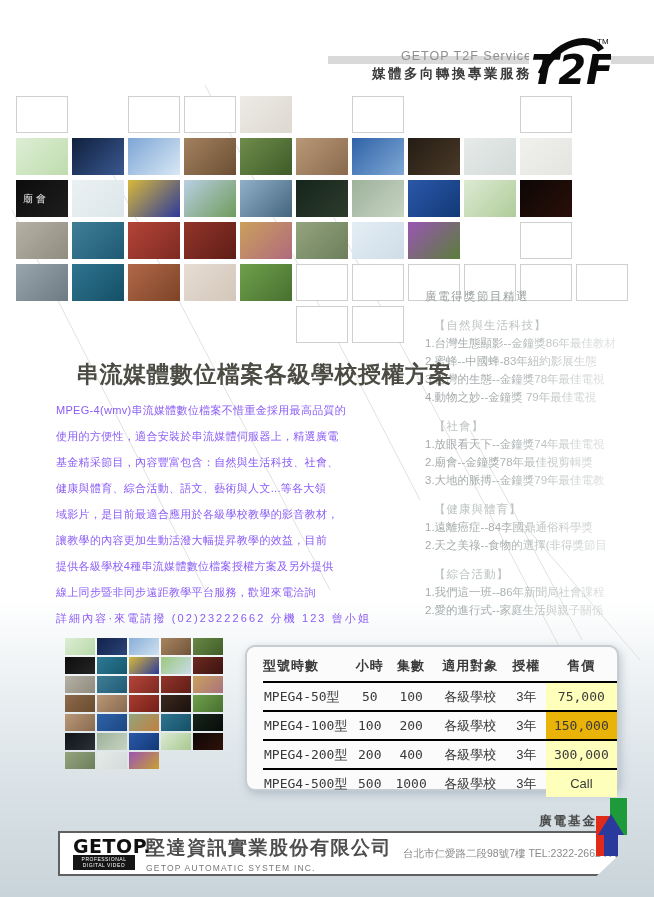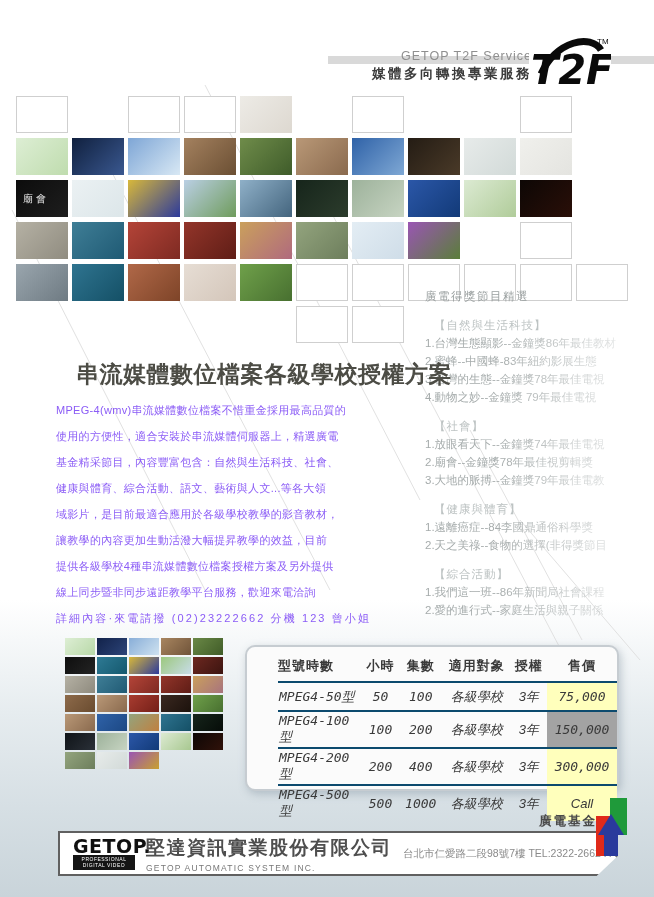--- a/index.html
+++ b/index.html
@@ -38,26 +38,26 @@
     white-space:nowrap;overflow:hidden;}
   .aw-title{color:#9aa0a0;letter-spacing:1.5px;}
   .aw-sec{margin-top:11px;}
   .aw-head{color:#bdc3c3;letter-spacing:1px;margin-left:9px;}
   .aw-item{color:#a6acac;
     -webkit-mask-image:linear-gradient(90deg,#000 30%,rgba(0,0,0,.08) 100%);
     mask-image:linear-gradient(90deg,#000 30%,rgba(0,0,0,.08) 100%);}
   
   #panel{position:absolute;left:245px;top:645px;width:374px;height:146px;background:#fbfbfb;
     border:2px solid #c6ccd1;border-radius:10px;box-shadow:2px 3px 8px rgba(110,130,145,.38);z-index:3;box-sizing:border-box;}
-  #ptable{position:absolute;left:31px;top:6px;border-collapse:collapse;}
+  #ptable{position:absolute;left:16px;top:6px;border-collapse:collapse;}
   #ptable th{font-size:13px;color:#3a3a3a;font-weight:bold;padding:4px 0 6px;text-align:center;letter-spacing:1px;}
   #ptable th.c0{text-align:left;}
   #ptable td{font-size:13px;color:#3a3a3a;height:25px;text-align:center;}
   #ptable td.c0{text-align:left;}
-  #ptable tr.data{border-top:2px solid #0c4a6e;font-style:italic;}
+  #ptable tr.data{border-top:2px solid #000000;}
   .mono{font-family:"DejaVu Sans Mono","Liberation Mono",monospace;}
   td.price{background:#ffffbc;}
   .c0{width:88px;} .c1{width:36px;} .c2{width:44px;} .c3{width:74px;} .c4{width:38px;} .c5{width:70px;}
   
   #sponsor-label{position:absolute;left:539px;top:813px;font-size:12.5px;font-weight:bold;color:#4a4a4a;letter-spacing:2px;z-index:4;}
   #sponsor-logo{position:absolute;left:594px;top:798px;z-index:5;}
   
   #footer{position:absolute;left:58px;top:831px;width:560px;height:45px;background:#fff;border:2px solid #606060;
     z-index:4;clip-path:polygon(0 0,100% 0,100% 55%,96.2% 100%,0 100%);display:flex;align-items:center;box-sizing:border-box;}
   .f-logo{margin-left:13px;width:66px;flex:none;}
@@ -267,21 +267,21 @@
             <td class="c3">各級學校</td>
             <td class="c4">3年</td>
             <td class="c5 price mono" style="background: rgb(255, 255, 188);">75,000</td>
           </tr>
           <tr class="data">
             <td class="c0 mono">MPEG4-100型</td>
             <td class="c1 mono">100</td>
             <td class="c2 mono">200</td>
             <td class="c3">各級學校</td>
             <td class="c4">3年</td>
-            <td class="c5 price mono" style="background: #a3a3a3;">150,000</td>
+            <td class="c5 price mono" style="background: #eab308;">150,000</td>
           </tr>
           <tr class="data">
             <td class="c0 mono">MPEG4-200型</td>
             <td class="c1 mono">200</td>
             <td class="c2 mono">400</td>
             <td class="c3">各級學校</td>
             <td class="c4">3年</td>
             <td class="c5 price mono" style="background: rgb(255, 255, 188);">300,000</td>
           </tr>
           <tr class="data">

